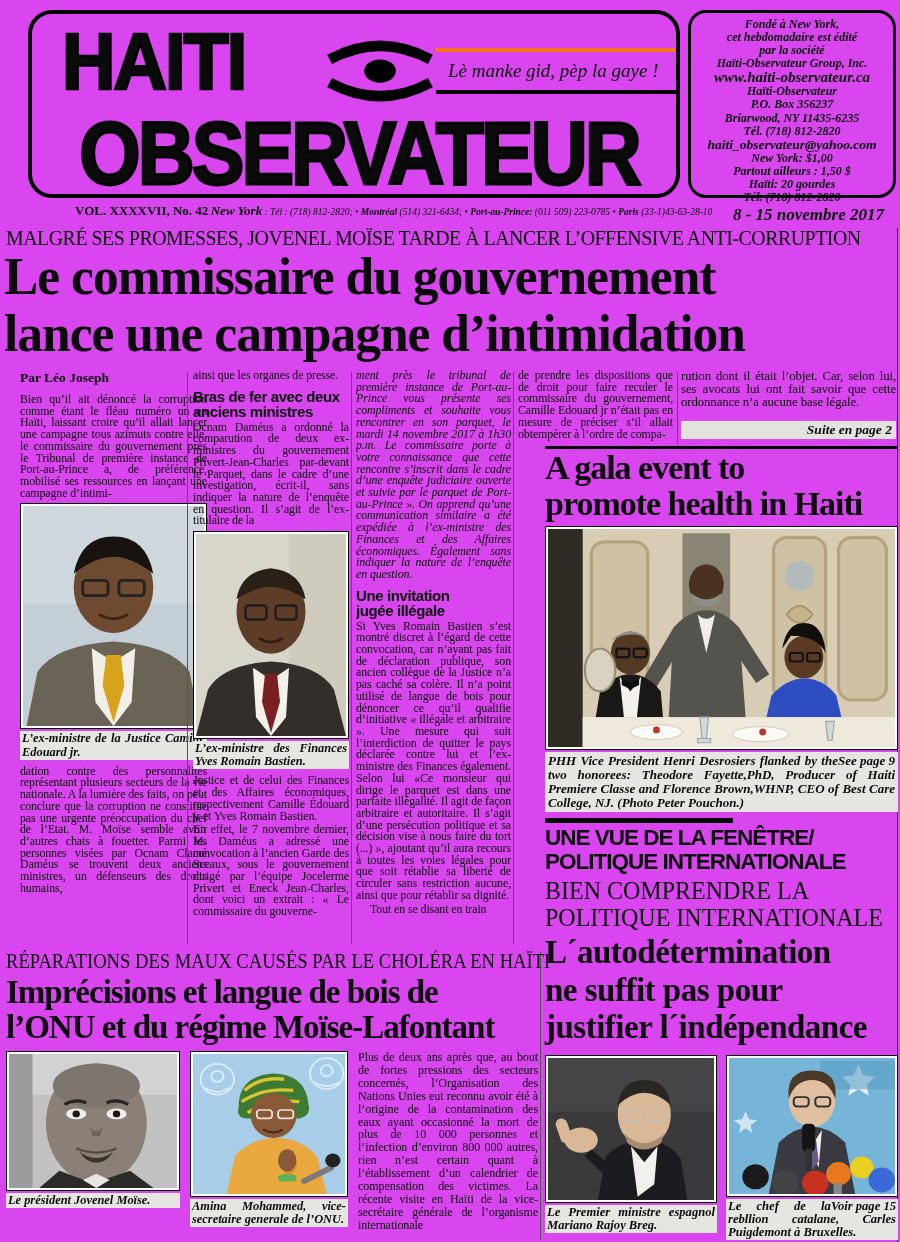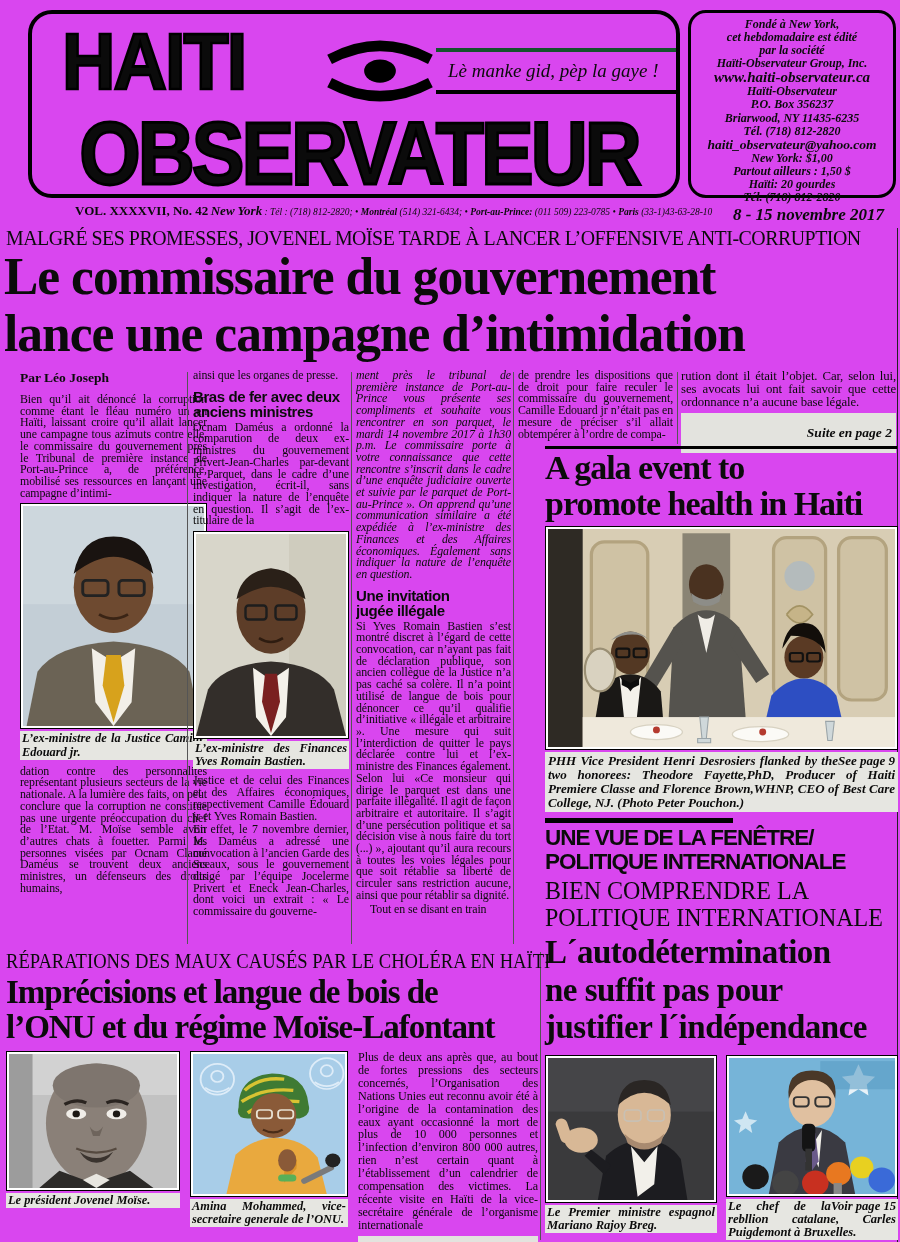--- a/index.html
+++ b/index.html
@@ -8,21 +8,21 @@
   [data-interactable]{box-sizing:border-box;}
 
   
   #mast-box{position:absolute;left:28px;top:10px;width:652px;height:188px;
     border:4px solid #000;border-radius:24px;}
   #mast-haiti{position:absolute;left:30px;top:2px;font-family:"Liberation Sans",sans-serif;
     font-weight:bold;font-size:74px;letter-spacing:-2px;transform:scaleY(1.08);transform-origin:top left;
     -webkit-text-stroke:2.5px #000;}
   #mast-row{position:absolute;left:292px;top:26px;width:352px;display:flex;align-items:center;}
   #mast-eye{width:112px;height:62px;flex:none;}
-  #mast-slogan{flex:1;border-top:4px solid #14532d;border-bottom:4px solid #000;
+  #mast-slogan{flex:1;border-top:4px solid #f97316;border-bottom:4px solid #000;
     font-style:italic;font-size:19px;padding:8px 4px 8px 12px;white-space:nowrap;}
   #mast-observateur{position:absolute;left:12px;top:88px;width:630px;text-align:center;
     font-family:"Liberation Sans",sans-serif;font-weight:bold;font-size:79px;letter-spacing:-3px;
     transform:scaleY(1.12);transform-origin:top center;-webkit-text-stroke:2.5px #000;white-space:nowrap;}
   #info-box{position:absolute;left:688px;top:10px;width:208px;height:188px;border:3.5px solid #000;
     border-radius:18px;text-align:center;font-style:italic;font-weight:bold;font-size:12px;
     line-height:13.1px;padding-top:5px;}
   #info-box div:nth-child(5){font-size:15px;line-height:15px;}
   #info-box div:nth-child(10){font-size:13.5px;line-height:14px;}
 
@@ -50,21 +50,21 @@
   #col5 .bt{font-size:12.8px;line-height:12.9px;}
   .byline{font-weight:bold;font-size:13.5px;margin:0 0 8px 0;}
   .subhead{font-family:"Liberation Sans",sans-serif;font-weight:bold;font-size:15px;line-height:15.5px;
     letter-spacing:-0.4px;margin:7px 0 2px 0;}
   .photo{border:1.5px solid #000;background:#fff;padding:2px;margin:4px 0 2px 0;}
   .photo svg{display:block;width:100%;}
   .caption{font-weight:bold;font-style:italic;font-size:12.4px;line-height:13.2px;text-align:justify;
     background:#e6e6e1;padding:1px 2px;margin:0 0 6px 0;}
   .caption .see{float:right;font-weight:bold;}
   .continuation{font-weight:bold;font-style:italic;font-size:13.5px;text-align:right;
-    background:#e3e3de;padding:12px 4px;margin-top:4px;}
+    background:#e3e3de;padding:1px 4px;margin-top:12px;}
 
   
   .vrule{position:absolute;width:1px;background:#555;}
   .hrule{position:absolute;height:3px;background:#000;}
 
   
   #right-sec{position:absolute;left:545px;top:444px;width:353px;}
   #gala-head{font-weight:bold;font-size:34px;line-height:36px;letter-spacing:-1px;margin:6px 0 4px 0;}
   #gala-photo{border:1.5px solid #000;background:#fff;padding:2px;}
   #gala-photo svg{display:block;width:100%;}

